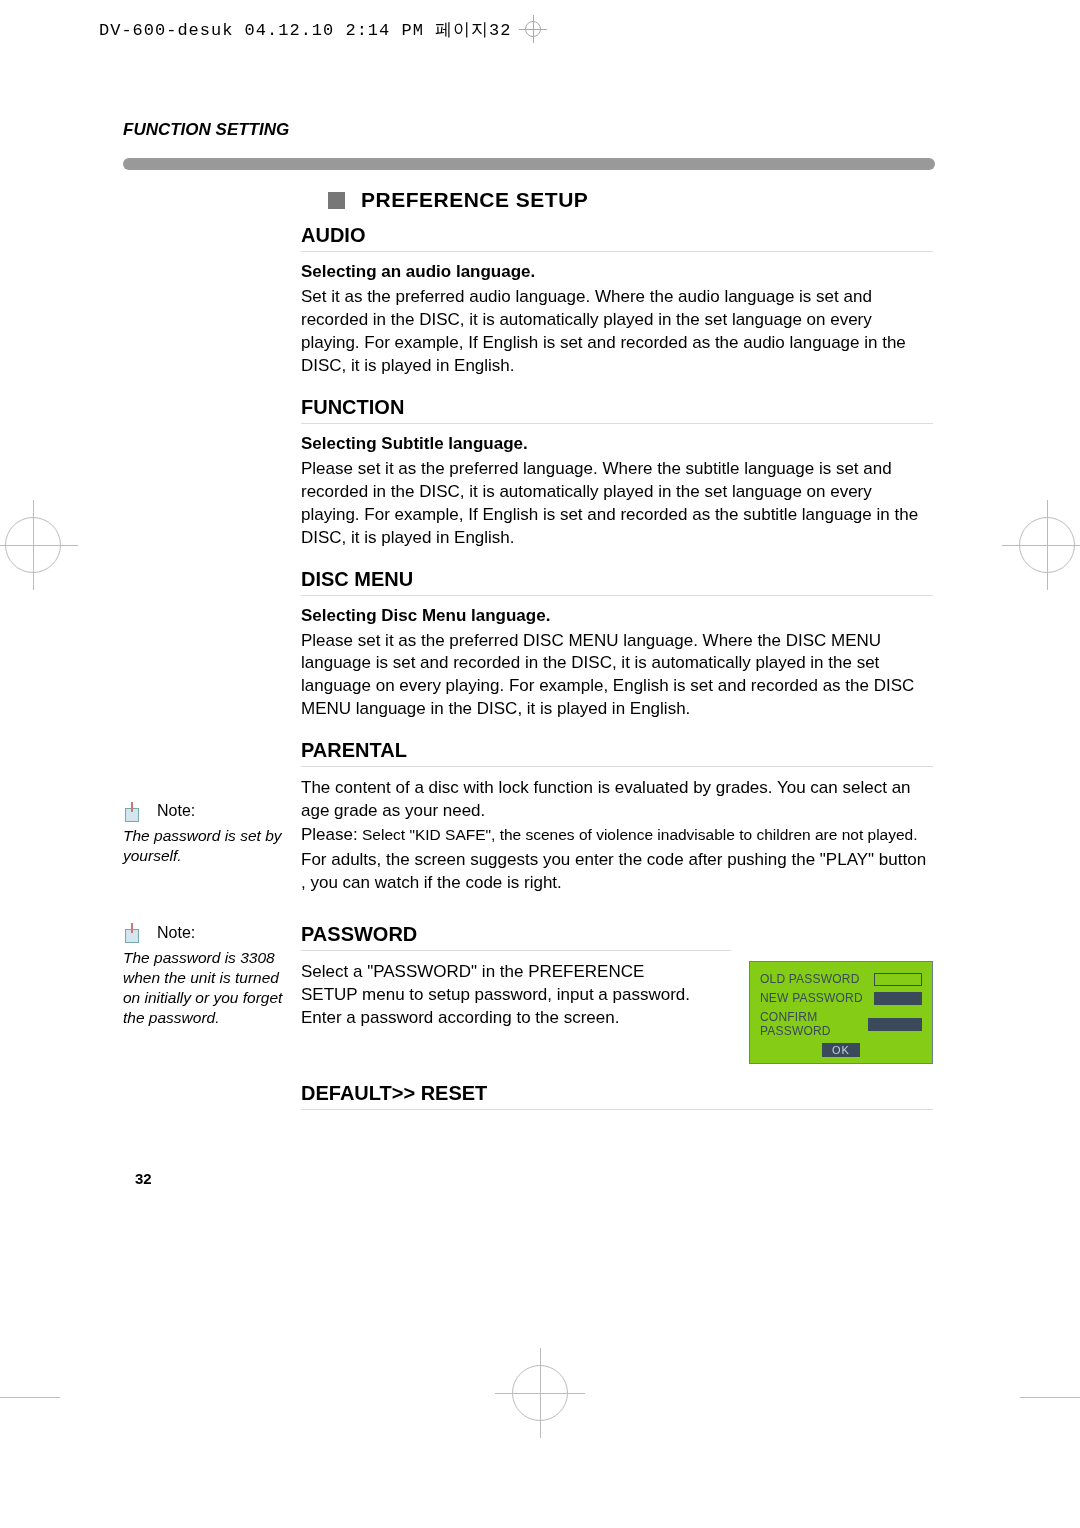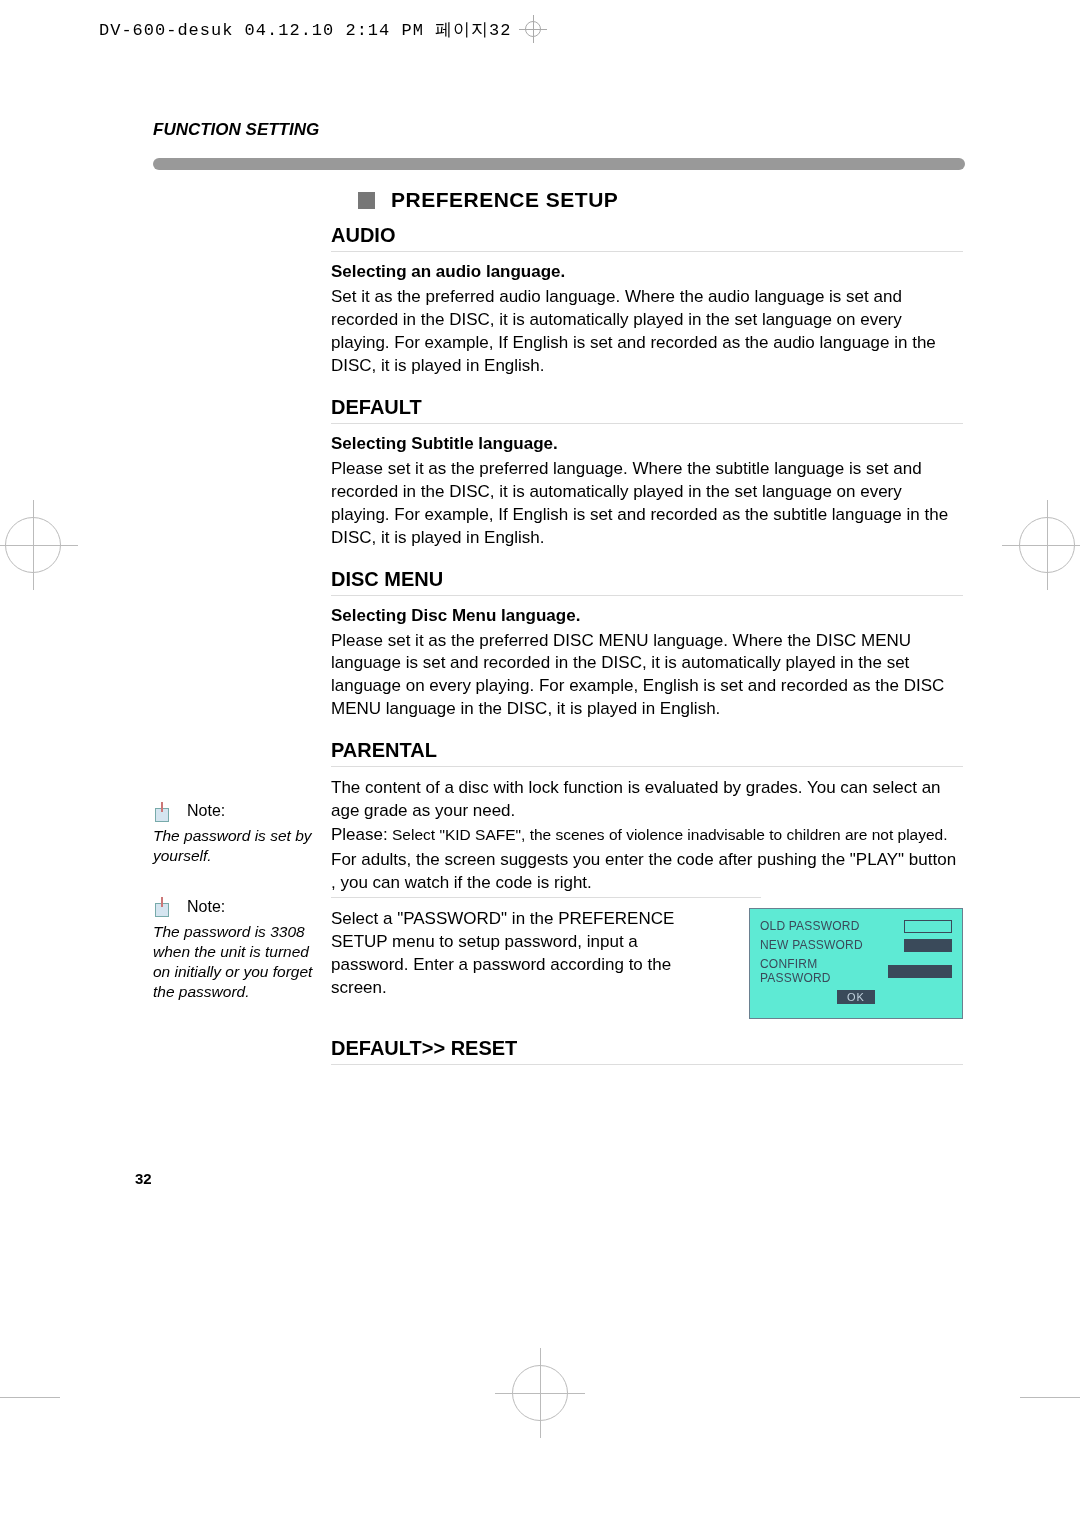--- a/index.html
+++ b/index.html
@@ -67,21 +67,21 @@
     .ch-left { top: 500px; left: -12px; }
     .ch-right { top: 500px; right: -12px; }
     .ch-bottom { bottom: 90px; left: 50%; transform: translateX(-50%); }
 
     .side-mark-left { position: absolute; left: 0; bottom: 130px; width: 60px; height: 1px; background: #bbb; }
     .side-mark-right { position: absolute; right: 0; bottom: 130px; width: 60px; height: 1px; background: #bbb; }
 
     .page {
       position: absolute;
       top: 120px;
-      left: 153px;
+      left: 123px;
       width: 810px;
     }
     .section-label {
       font-weight: bold;
       font-style: italic;
       font-size: 17px;
       margin-bottom: 18px;
     }
     .gray-bar {
       width: 812px;
@@ -163,24 +163,24 @@
     .note-label { font-size: 16px; }
 
     .two-col {
       display: flex;
       gap: 50px;
       align-items: flex-start;
     }
     .two-col .left { flex: 1; }
     .password-box {
       flex-shrink: 0;
-      width: 214px;
-      background: #5eead4;
+      width: 184px;
+      background: #84cc16;
       border: 1px solid #6a8090;
-      padding: 10px 10px 14px 10px;
+      padding: 10px 10px 6px 10px;
       font-size: 12px;
       color: #3a4a5a;
     }
     .pw-row { display: flex; align-items: center; justify-content: space-between; margin-bottom: 5px; }
     .pw-label { letter-spacing: 0.2px; }
     .pw-rect { height: 13px; }
     .pw-rect.empty { width: 48px; border: 1px solid #3a4a5a; background: transparent; }
     .pw-rect.filled1 { width: 48px; background: #3a4a5a; }
     .pw-rect.filled2 { width: 66px; background: #3a4a5a; }
     .ok-row { text-align: center; margin-top: 2px; }
@@ -234,21 +234,21 @@
     <div class="title-row">
       <div class="gray-sq"></div>
       <div class="main-heading">PREFERENCE SETUP</div>
     </div>
 
     <div class="sub-heading">AUDIO</div>
     <div class="thin-rule"></div>
     <div class="bold-p">Selecting an audio language.</div>
     <div class="body-p">Set it as the preferred audio language. Where the audio language is set and recorded in the DISC, it is automatically played in the set language on every playing. For example, If English is set and recorded as the audio language in the DISC, it is played in English.</div>
 
-    <div class="sub-heading" style="margin-top:18px">DEFAULT</div>
+    <div class="sub-heading" style="margin-top:18px">FUNCTION</div>
     <div class="thin-rule"></div>
     <div class="bold-p">Selecting Subtitle language.</div>
     <div class="body-p">Please set it as the preferred language. Where the subtitle language is set and recorded in the DISC, it is automatically played in the set language on every playing. For example, If English is set and recorded as the subtitle language in the DISC, it is played in English.</div>
 
     <div class="sub-heading" style="margin-top:18px">DISC MENU</div>
     <div class="thin-rule"></div>
     <div class="bold-p">Selecting Disc Menu language.</div>
     <div class="body-p">Please set it as the preferred DISC MENU language. Where the DISC MENU language is set and recorded in the DISC, it is automatically played in the set language on every playing. For example, English is set and recorded as the DISC MENU language in the DISC, it is played in English.</div>
 
     <div class="sub-section">
@@ -275,20 +275,21 @@
       <div class="left-col" style="left:-178px; top:0px;">
         <div class="note-row">
           <span class="note-icon">
               <span class="paper"></span>
               <span class="pin"></span>
             </span>
           <span class="note-label">Note:</span>
         </div>
         <div>The password is 3308 when the unit is turned on initially or you forget the password.</div>
       </div>
+      <div class="sub-heading" style="margin-top:28px">PASSWORD</div>
       <div class="thin-rule" style="width:430px"></div>
       <div class="two-col">
         <div class="left body-p">Select a "PASSWORD" in the PREFERENCE SETUP menu to setup password, input a password. Enter a password according to the screen.</div>
         <div class="password-box">
           <div class="pw-row">
             <span class="pw-label">OLD PASSWORD</span>
             <span class="pw-rect empty"></span>
           </div>
           <div class="pw-row">
             <span class="pw-label">NEW PASSWORD</span>

